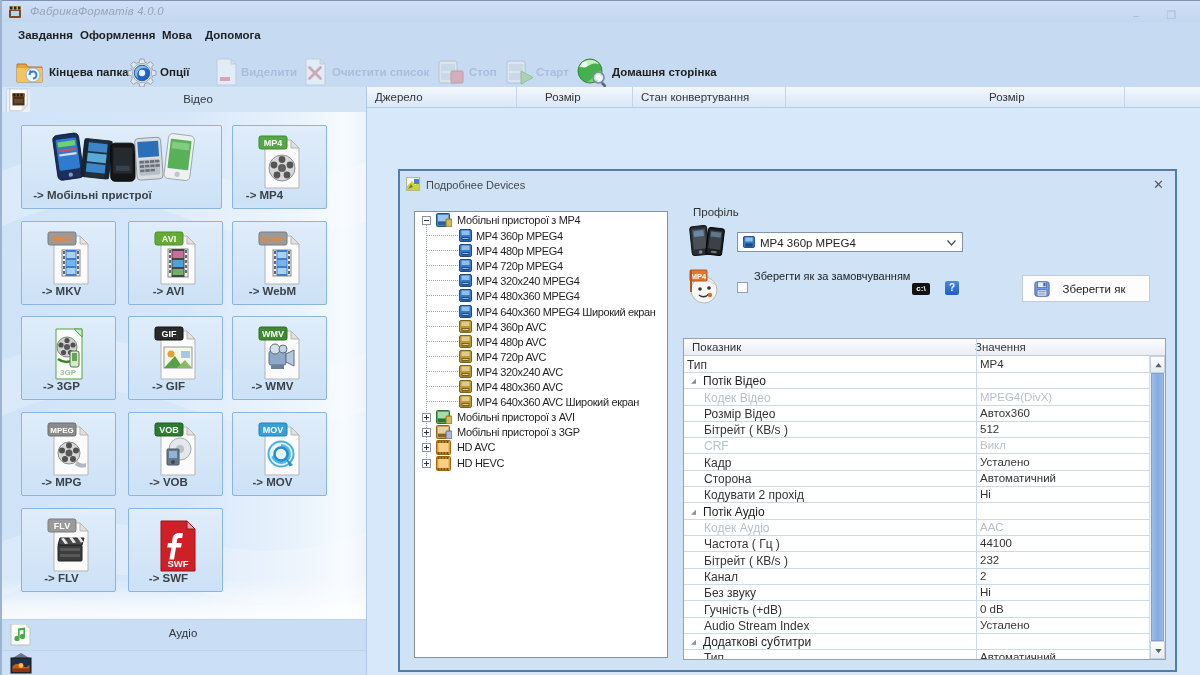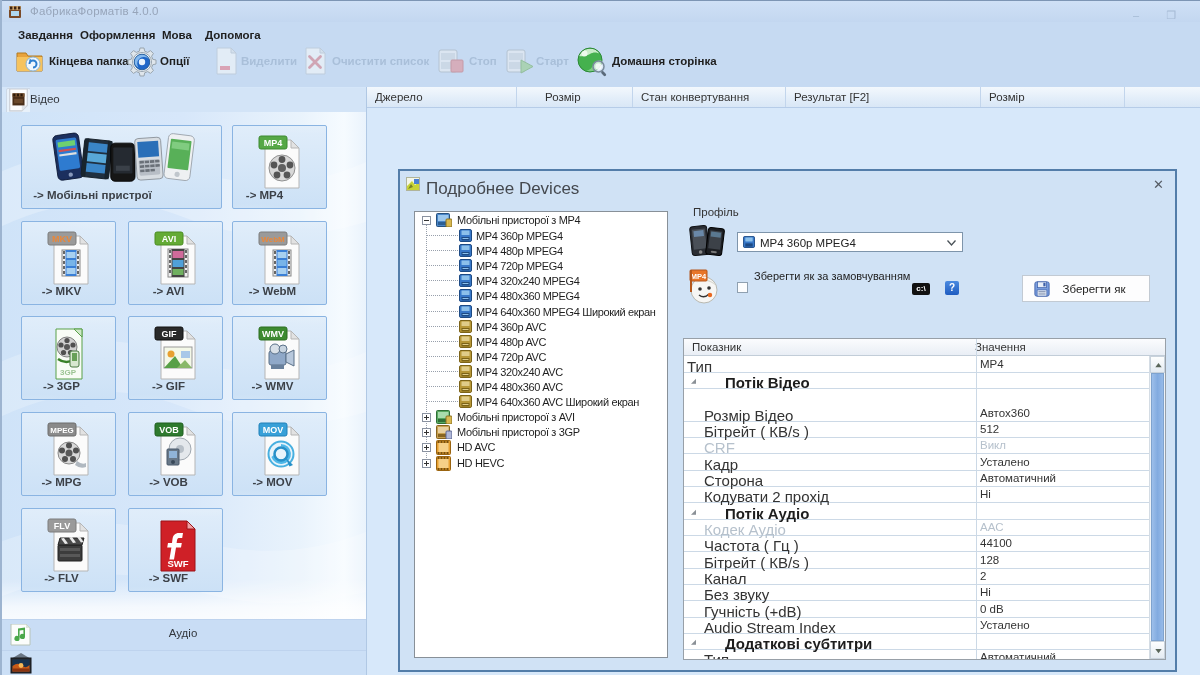--- a/index.html
+++ b/index.html
@@ -1,74 +1,74 @@
 <!DOCTYPE html>
 <html><head>
 <meta charset="utf-8">
 <style>
   html,body{margin:0;padding:0;}
   body{width:1200px;height:675px;overflow:hidden;font-family:"Liberation Sans",sans-serif;position:relative;background:#c6daf2;}
   .abs{position:absolute;}
   
   #topline{left:0;top:0;width:1200px;height:1px;background:#7d95b4;}
   #titlebar{left:0;top:1px;width:1200px;height:21px;background:linear-gradient(180deg,#cfe0f6,#c3d7f0);}
-  #titletxt{left:30px;top:4px;font-size:11.5px;color:#97a5ba;letter-spacing:.2px;}
+  #titletxt{left:30px;top:4px;font-size:11.5px;color:#97a5ba;letter-spacing:.2px;font-style:italic;}
   #winbtns{right:12px;top:8px;color:#a5bad4;font-size:11px;letter-spacing:12px;}
   #menubar{left:0;top:22px;width:1200px;height:26px;}
   .mi{position:absolute;top:7px;font-size:11.5px;font-weight:600;color:#1e1e1e;}
-  #toolbar{left:0;top:44px;width:975px;height:38px;padding-left:45px;}
+  #toolbar{left:0;top:55px;width:975px;height:38px;padding-left:45px;}
   .tlab{position:absolute;top:11px;font-size:11.5px;font-weight:600;color:#1e1e1e;}
   .tlab.dis{color:#a9bfd9;}
   
   #lheader{left:367px;top:87px;width:833px;height:20px;background:linear-gradient(180deg,#f3f8fd,#e2edf9 60%,#d9e7f6);border-bottom:1px solid #b6cce8;}
   .hcell{position:absolute;top:0;height:20px;border-right:1px solid #c2d5ec;box-sizing:border-box;}
   .hcell span{position:absolute;left:8px;top:4px;font-size:11.5px;color:#333;}
   #listarea{left:367px;top:108px;width:833px;height:567px;background:#d7e8fa;}
   
   #lpanel{left:0;top:87px;width:367px;height:588px;background:#d5e6f9;border-right:1px solid #b0c8e4;box-sizing:border-box;}
   #vicon{left:6px;top:1px;width:23px;height:24px;background:#e8f1fa;border:1px solid #cdd8e6;border-radius:2px;}
   #vband{left:30px;top:1px;width:336px;height:24px;background:#d3e4f7;border-bottom:1px solid #bdd2ec;}
-  #vband span{position:absolute;left:0;width:100%;text-align:left;top:5px;font-size:11.5px;font-weight:400;color:#33373d;}
+  #vband span{position:absolute;left:0;width:100%;text-align:center;top:5px;font-size:11.5px;font-weight:400;color:#33373d;}
   #btnzone{left:0;top:25px;width:366px;height:507px;background:linear-gradient(90deg,#cfe3f8 0%,#d7e7fa 50%,#e9f3fc 82%,#f6fbff 94%,#eaf3fc 100%);}
   #audband{left:0;top:532px;width:366px;height:30px;background:#c9ddf5;border-top:1px solid #bed3ee;}
   #picband{left:0;top:563px;width:366px;height:26px;background:#cbdff6;border-top:1px solid #bed3ee;}
   .bandlab{position:absolute;left:0;width:100%;text-align:center;font-size:11.5px;font-weight:400;color:#33373d;}
   
   .fbtn{position:absolute;width:95px;height:84px;border:1px solid #8ab4e2;border-radius:2px;box-sizing:border-box;
     background:radial-gradient(150% 75% at 18% 135%,rgba(255,255,255,.6),rgba(255,255,255,0) 55%),
                radial-gradient(140% 85% at 82% -40%,rgba(255,255,255,.4),rgba(255,255,255,0) 60%),
                linear-gradient(180deg,#e0edfa,#cce1f6);}
   .fbtn .cap{position:absolute;left:0;width:100%;bottom:7px;text-align:center;font-size:11.5px;font-weight:700;color:#3c4148;box-sizing:border-box;padding-right:14px;}
   .fbtn svg{position:absolute;left:50%;transform:translateX(-50%);top:8px;}
   
   #dlg{left:398px;top:169px;width:779px;height:503px;background:#d0e2f5;border:2px solid #537da9;box-sizing:border-box;}
-  #dlgtitle{left:26px;top:8px;font-size:17px;color:#44484e;}
+  #dlgtitle{left:26px;top:8px;font-size:11px;color:#44484e;}
   #dlgx{left:753px;top:6px;font-size:13px;color:#555b63;}
   #tree{left:14px;top:40px;width:254px;height:447px;background:#fff;border:1px solid #889098;box-sizing:border-box;overflow:hidden;}
   .trow{position:absolute;left:0;height:15px;font-size:11px;letter-spacing:-0.35px;color:#1f1f1f;white-space:nowrap;}
   #proflab{left:293px;top:35px;font-size:11.5px;color:#333;}
   #combo{left:337px;top:61px;width:226px;height:20px;background:#fff;border:1px solid #7e95ab;box-sizing:border-box;}
   #combo .ctxt{position:absolute;left:22px;top:3.5px;font-size:11.5px;color:#222;}
   #okbtn{left:622px;top:56px;width:128px;height:28px;background:linear-gradient(180deg,#eaeef2,#dde3e9);border:2px solid #3a6ea5;box-sizing:border-box;}
   #okbtn span{position:absolute;left:0;width:100%;text-align:center;top:6px;font-size:12px;color:#222;}
   #savebtn{left:622px;top:104px;width:128px;height:27px;background:#fdfdfe;border:1px solid #c2cad3;box-sizing:border-box;}
   #savebtn span{position:absolute;left:8px;width:100%;text-align:center;top:7px;font-size:11.5px;color:#222;}
   #chkbox{left:337px;top:111px;width:11px;height:11px;background:#fcfdfe;border:1px solid #8fa0b0;box-sizing:border-box;}
   #chklab{left:354px;top:99px;font-size:11px;color:#222;}
   #cbadge{left:512px;top:112px;width:18px;height:12px;background:#111;border-radius:2px;color:#fff;font-size:8px;font-weight:700;text-align:center;line-height:12px;}
   #qbadge{left:545px;top:110px;width:14px;height:14px;background:linear-gradient(180deg,#4a8ae0,#1f5cc0);border-radius:2px;color:#fff;font-size:10px;font-weight:700;text-align:center;line-height:14px;}
   
   #ptable{left:283px;top:167px;width:483px;height:322px;background:#fff;border:1px solid #98a0a8;box-sizing:border-box;overflow:hidden;}
   #phead{position:absolute;left:0;top:0;width:100%;height:17px;background:linear-gradient(180deg,#fbfcfe,#e9eef5);border-bottom:1px solid #c2cdd8;box-sizing:border-box;}
   #phead .h1{position:absolute;left:8px;top:2px;font-size:11.5px;color:#333;}
   #phead .h2{position:absolute;left:291px;top:2px;font-size:11.5px;color:#333;}
   .prow{position:absolute;left:0;width:465px;height:17px;border-bottom:1px solid #ccd9e6;box-sizing:border-box;}
-  .prow .k{position:absolute;left:20px;top:2px;font-size:15px;color:#333;white-space:nowrap;}
+  .prow .k{position:absolute;left:20px;top:2px;font-size:12px;color:#333;white-space:nowrap;}
   .prow .v{position:absolute;left:296px;top:2px;font-size:11.5px;color:#333;white-space:nowrap;}
-  .prow.g .k{left:19px;font-weight:700;color:#1d1d1d;margin-left:22px;}
+  .prow.g .k{left:19px;font-weight:400;color:#1d1d1d;}
   .prow.gray .k,.prow.gray .v{color:#b6c1cc;}
   .prow .tri{position:absolute;left:7px;top:4.5px;font-size:6.5px;color:#8a9096;}
   .vline{position:absolute;left:292px;top:0;width:1px;height:322px;background:#ccd9e6;}
   #pscroll{position:absolute;left:465px;top:17px;width:16px;height:303px;background:#eef3f8;border-left:1px solid #d4dce4;box-sizing:border-box;}
 </style>
 </head>
 <body>
 <div class="abs" id="topline"></div>
 <div class="abs" style="left:0;top:0;width:2px;height:675px;background:#9db4d0;z-index:50"></div>
 <div class="abs" id="titlebar">
@@ -156,23 +156,20 @@
 </div>
 <div class="abs" id="lheader">
   <div class="hcell" style="left:0;width:150px">
       <span>Джерело</span>
     </div>
   <div class="hcell" style="left:170px;width:96px">
       <span>Розмір</span>
     </div>
   <div class="hcell" style="left:266px;width:153px">
       <span>Стан конвертування</span>
-    </div>
-  <div class="hcell" style="left:419px;width:195px">
-      <span>Результат [F2]</span>
     </div>
   <div class="hcell" style="left:614px;width:144px">
       <span>Розмір</span>
     </div>
 </div>
 <div class="abs" id="listarea"></div>
 <div class="abs" id="lpanel">
   <div class="abs" id="vicon">
     <svg style="position:absolute;left:1px;top:0px" width="21" height="23" viewBox="0 0 18 21">
         <path d="M1 0 L17 0 L17 15 L12 20 L1 20 Z" fill="#fdfdfd" stroke="#c8ccd2"></path>
@@ -749,20 +746,24 @@
       </div>
   <div class="vline"></div>
   <div class="prow" style="top:17px">
         <span class="k" style="left:3px">Тип</span>
         <span class="v">MP4</span>
       </div>
   <div class="prow g" style="top:33px">
         <span class="tri">◢</span>
         <span class="k">Потік Відео</span>
       </div>
+  <div class="prow gray" style="top:50px">
+        <span class="k">Кодек Відео</span>
+        <span class="v">MPEG4(DivX)</span>
+      </div>
   <div class="prow" style="top:66px">
         <span class="k">Розмір Відео</span>
         <span class="v">Автоx360</span>
       </div>
   <div class="prow" style="top:82px">
         <span class="k">Бітрейт ( КВ/s )</span>
         <span class="v">512</span>
       </div>
   <div class="prow gray" style="top:98px">
         <span class="k">CRF</span>
@@ -787,21 +788,21 @@
   <div class="prow gray" style="top:180px">
         <span class="k">Кодек Аудіо</span>
         <span class="v">AAC</span>
       </div>
   <div class="prow" style="top:196px">
         <span class="k">Частота ( Гц )</span>
         <span class="v">44100</span>
       </div>
   <div class="prow" style="top:213px">
         <span class="k">Бітрейт ( КВ/s )</span>
-        <span class="v">128</span>
+        <span class="v">232</span>
       </div>
   <div class="prow" style="top:229px">
         <span class="k">Канал</span>
         <span class="v">2</span>
       </div>
   <div class="prow" style="top:245px">
         <span class="k">Без звуку</span>
         <span class="v">Ні</span>
       </div>
   <div class="prow" style="top:262px">

